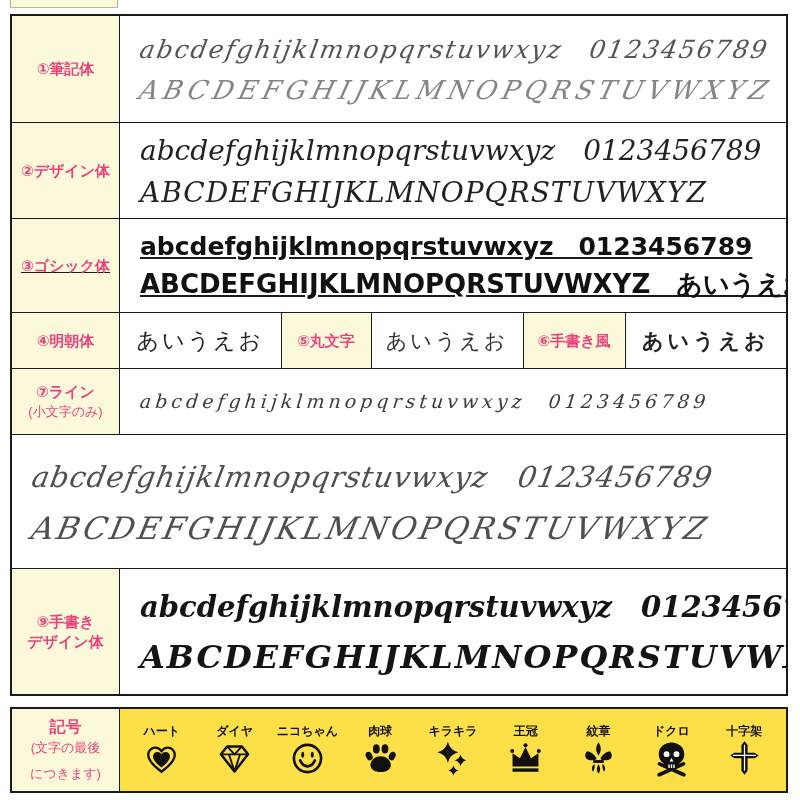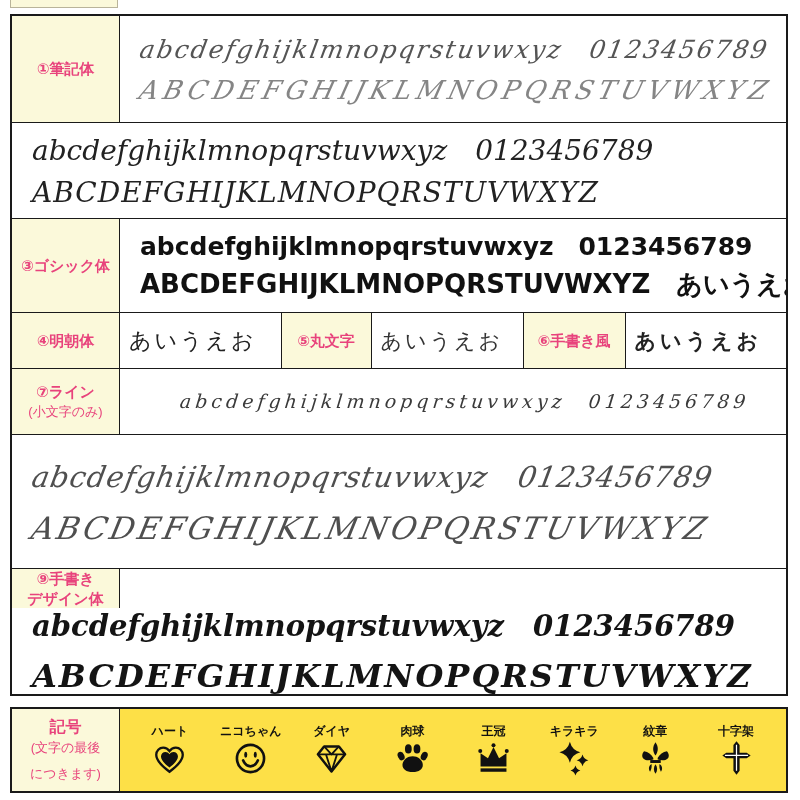--- a/index.html
+++ b/index.html
@@ -10,24 +10,24 @@
   .font-table{position:absolute;left:10px;top:14px;width:778px;border:2px solid #1a1a1a;
         background:#fff;display:flex;flex-direction:column;box-sizing:border-box;}
   .row{display:flex;border-top:1px solid #1a1a1a;box-sizing:border-box;}
   .row:first-child{border-top:none;}
   .label-cell{width:108px;min-width:108px;background:#fbf9da;border-right:1px solid #1a1a1a;
         display:flex;flex-direction:column;align-items:center;justify-content:center;
         color:#e8437c;font-weight:bold;font-size:15px;text-align:center;line-height:1.3;box-sizing:border-box;}
   .label-sub{font-weight:normal;font-size:13px;margin-top:2px;}
   .sample-cell{flex:1;display:flex;flex-direction:column;justify-content:center;
         padding:2px 6px 2px 20px;overflow:hidden;box-sizing:border-box;}
-  .center-cell{padding:2px 9px;}
-  
-  .r1{height:106px;} .r2{height:96px;} .r3{height:94px;} .r4{height:56px;}
-  .r5{height:66px;gap:40px;} .r6{height:134px;} .r7{height:126px;flex-direction:column;}
+  .center-cell{align-items:center;padding:2px 9px;}
+  
+  .r1{height:106px;} .r2{height:96px;} .r3{height:94px;text-decoration:underline;} .r4{height:56px;}
+  .r5{height:66px;} .r6{height:134px;} .r7{height:126px;}
   
   .script-lower{font-family:"DejaVu Serif","Liberation Serif",serif;font-style:italic;
         font-size:25px;letter-spacing:2px;color:#555;transform:skewX(-10deg);white-space:nowrap;}
   .script-upper{font-family:"DejaVu Serif","Liberation Serif",serif;font-style:italic;
         font-size:26px;letter-spacing:5px;color:#858585;transform:skewX(-14deg);margin-top:9px;white-space:nowrap;}
   .design-lower{font-family:"DejaVu Serif","Liberation Serif",serif;font-style:italic;
         font-size:28px;color:#222;white-space:nowrap;}
   .design-upper{font-family:"DejaVu Serif","Liberation Serif",serif;font-style:italic;
         font-size:28px;letter-spacing:1px;color:#222;margin-top:6px;white-space:nowrap;}
   .gothic-line{font-family:"DejaVu Sans","Liberation Sans",sans-serif;font-weight:bold;
@@ -76,20 +76,23 @@
       <div class="label-cell">
         <span>①筆記体</span>
       </div>
       <div class="sample-cell">
         <div class="script-lower">abcdefghijklmnopqrstuvwxyz　0123456789</div>
         <div class="script-upper">ABCDEFGHIJKLMNOPQRSTUVWXYZ</div>
       </div>
     </div>
 
     <div class="row r2">
+      <div class="label-cell">
+        <span>②デザイン体</span>
+      </div>
       <div class="sample-cell">
         <div class="design-lower">abcdefghijklmnopqrstuvwxyz　0123456789</div>
         <div class="design-upper">ABCDEFGHIJKLMNOPQRSTUVWXYZ</div>
       </div>
     </div>
 
     <div class="row r3">
       <div class="label-cell">
         <span>③ゴシック体</span>
       </div>
@@ -160,82 +163,93 @@
 
       <div class="symbol-cell">
         <span class="symbol-label">ハート</span>
         <svg viewBox="0 0 24 24">
           <path d="M12 20.6C6.6 16.6 3.4 13 3.4 9.6 3.4 7 5.4 5 7.9 5c1.6 0 3.1.8 4.1 2.2C13 5.8 14.5 5 16.1 5c2.5 0 4.5 2 4.5 4.6 0 3.4-3.2 7-8.6 11z" fill="none" stroke="#111" stroke-width="1.5"></path>
           <path d="M12 20.6C6.6 16.6 3.4 13 3.4 9.6 3.4 7 5.4 5 7.9 5c1.6 0 3.1.8 4.1 2.2C13 5.8 14.5 5 16.1 5c2.5 0 4.5 2 4.5 4.6 0 3.4-3.2 7-8.6 11z" fill="#111" transform="translate(4.3,4.6) scale(0.64)"></path>
         </svg>
       </div>
 
       <div class="symbol-cell">
+        <span class="symbol-label">ダイヤ</span>
+        <svg viewBox="0 0 24 24">
+          <path d="M7.2 4.2h9.6l4 5.1L12 20.4 3.2 9.3z" fill="none" stroke="#111" stroke-width="1.6" stroke-linejoin="round"></path>
+          <path d="M3.2 9.3h17.6M7.2 4.2l4.8 5.1 4.8-5.1M12 20.4 8.4 9.3M12 20.4l3.6-11.1" fill="none" stroke="#111" stroke-width="1.2"></path>
+        </svg>
+      </div>
+
+      <div class="symbol-cell">
         <span class="symbol-label">ニコちゃん</span>
         <svg viewBox="0 0 24 24">
           <circle cx="12" cy="12" r="8.8" fill="none" stroke="#111" stroke-width="1.7"></circle>
           <ellipse cx="8.9" cy="9.6" rx="1.0" ry="1.9" fill="#111"></ellipse>
           <ellipse cx="15.1" cy="9.6" rx="1.0" ry="1.9" fill="#111"></ellipse>
           <path d="M7.2 13.2c1.1 2.6 2.7 3.9 4.8 3.9s3.7-1.3 4.8-3.9" fill="none" stroke="#111" stroke-width="1.7" stroke-linecap="round"></path>
-        </svg>
-      </div>
-
-      <div class="symbol-cell">
-        <span class="symbol-label">ダイヤ</span>
-        <svg viewBox="0 0 24 24">
-          <path d="M7.2 4.2h9.6l4 5.1L12 20.4 3.2 9.3z" fill="none" stroke="#111" stroke-width="1.6" stroke-linejoin="round"></path>
-          <path d="M3.2 9.3h17.6M7.2 4.2l4.8 5.1 4.8-5.1M12 20.4 8.4 9.3M12 20.4l3.6-11.1" fill="none" stroke="#111" stroke-width="1.2"></path>
         </svg>
       </div>
 
       <div class="symbol-cell">
         <span class="symbol-label">肉球</span>
         <svg viewBox="0 0 24 24">
           <ellipse cx="4.6" cy="10.4" rx="2.1" ry="2.9" fill="#111" transform="rotate(-24 4.6 10.4)"></ellipse>
           <ellipse cx="9.3" cy="5.8" rx="2.2" ry="3" fill="#111"></ellipse>
           <ellipse cx="14.9" cy="5.8" rx="2.2" ry="3" fill="#111"></ellipse>
           <ellipse cx="19.6" cy="10.4" rx="2.1" ry="2.9" fill="#111" transform="rotate(24 19.6 10.4)"></ellipse>
           <path d="M12.1 10.6c3.6 0 6.6 2.7 6.6 5.6 0 2.6-2.4 4.6-6.6 4.6s-6.6-2-6.6-4.6c0-2.9 3-5.6 6.6-5.6z" fill="#111"></path>
         </svg>
       </div>
 
 
       <div class="symbol-cell">
+        <span class="symbol-label">キラキラ</span>
+        <svg viewBox="0 0 24 24">
+          <path d="M9 1.2Q10.4 6.7 15.8 8 10.4 9.3 9 14.8 7.6 9.3 2.2 8 7.6 6.7 9 1.2Z" fill="#111"></path>
+          <path d="M17.2 9.4q.8 3 3.8 3.8-3 .8-3.8 3.8-.8-3-3.8-3.8 3-.8 3.8-3.8Z" fill="#111"></path>
+          <path d="M12.6 16.6q.7 2.5 3.2 3.2-2.5.7-3.2 3.2-.7-2.5-3.2-3.2 2.5-.7 3.2-3.2Z" fill="#111"></path>
+        </svg>
+      </div>
+
+      <div class="symbol-cell">
         <span class="symbol-label">王冠</span>
         <svg viewBox="0 0 24 24">
           <path d="M3.6 17.2V8.6l4.8 3.2L12 4.6l3.6 7.2 4.8-3.2v8.6z" fill="#111"></path>
           <rect x="3.6" y="18.4" width="16.8" height="2.2" fill="#111"></rect>
           <circle cx="3.4" cy="7.2" r="1.3" fill="#111"></circle>
           <circle cx="12" cy="3.4" r="1.3" fill="#111"></circle>
           <circle cx="20.6" cy="7.2" r="1.3" fill="#111"></circle>
-        </svg>
-      </div>
-
-      <div class="symbol-cell">
-        <span class="symbol-label">キラキラ</span>
-        <svg viewBox="0 0 24 24">
-          <path d="M9 1.2Q10.4 6.7 15.8 8 10.4 9.3 9 14.8 7.6 9.3 2.2 8 7.6 6.7 9 1.2Z" fill="#111"></path>
-          <path d="M17.2 9.4q.8 3 3.8 3.8-3 .8-3.8 3.8-.8-3-3.8-3.8 3-.8 3.8-3.8Z" fill="#111"></path>
-          <path d="M12.6 16.6q.7 2.5 3.2 3.2-2.5.7-3.2 3.2-.7-2.5-3.2-3.2 2.5-.7 3.2-3.2Z" fill="#111"></path>
         </svg>
       </div>
 
       <div class="symbol-cell">
         <span class="symbol-label">紋章</span>
         <svg viewBox="0 0 24 24">
           <path d="M12 1.4c-2 2.8-2 5.8 0 8.6 2-2.8 2-5.8 0-8.6z" fill="#111"></path>
           <path d="M10.6 11.7C9.3 9.3 7.2 7.8 4.6 7.3c-1.9 1.9-1.6 4.8 1 5.6 1.7.5 3.6.1 5-.2z" fill="#111"></path>
           <path d="M13.4 11.7c1.3-2.4 3.4-3.9 6-4.4 1.9 1.9 1.6 4.8-1 5.6-1.7.5-3.6.1-5-.2z" fill="#111"></path>
           <rect x="8.6" y="13" width="6.8" height="1.9" fill="#111"></rect>
           <path d="M12 15.7c-1.4 2-1.4 4.2 0 6.2 1.4-2 1.4-4.2 0-6.2z" fill="#111"></path>
           <path d="M9.4 15.6c-1.8 1.2-2.2 3.3-.9 5 .9-1.6 1.2-3.3.9-5z" fill="#111"></path>
           <path d="M14.6 15.6c1.8 1.2 2.2 3.3.9 5-.9-1.6-1.2-3.3-.9-5z" fill="#111"></path>
         </svg>
       </div>
 
+      <div class="symbol-cell">
+        <span class="symbol-label">ドクロ</span>
+        <svg viewBox="0 0 24 24">
+          <path d="M4.2 15.5 20 22.5M19.8 15.5 4 22.5" fill="none" stroke="#111" stroke-width="2.4" stroke-linecap="round"></path>
+          <path d="M12 1.6c-4.7 0-8.3 3.3-8.3 7.6 0 2.6 1.3 4.7 3.3 6v3h10v-3c2-1.3 3.3-3.4 3.3-6 0-4.3-3.6-7.6-8.3-7.6z" fill="#111"></path>
+          <circle cx="8.8" cy="9.2" r="1.9" fill="#fff"></circle>
+          <circle cx="15.2" cy="9.2" r="1.9" fill="#fff"></circle>
+          <path d="M12 11.6l1.3 2.3h-2.6z" fill="#fff"></path>
+          <path d="M10.4 15.9v2.2M12 15.9v2.2M13.6 15.9v2.2" stroke="#fff" stroke-width="0.9"></path>
+        </svg>
+      </div>
 
       <div class="symbol-cell">
         <span class="symbol-label">十字架</span>
         <svg viewBox="0 0 24 24">
           <path d="M12 .8l2 2.4v5h4.6L21.2 10l-2.6 1.9h-4.6v8L12 22.6l-2-2.7v-8H5.4L2.8 10l2.6-1.8H10v-5z" fill="#111"></path>
           <path d="M12 3v17M4.5 10h15" stroke="#fff" stroke-width="0.8"></path>
         </svg>
       </div>
 
     </div>

